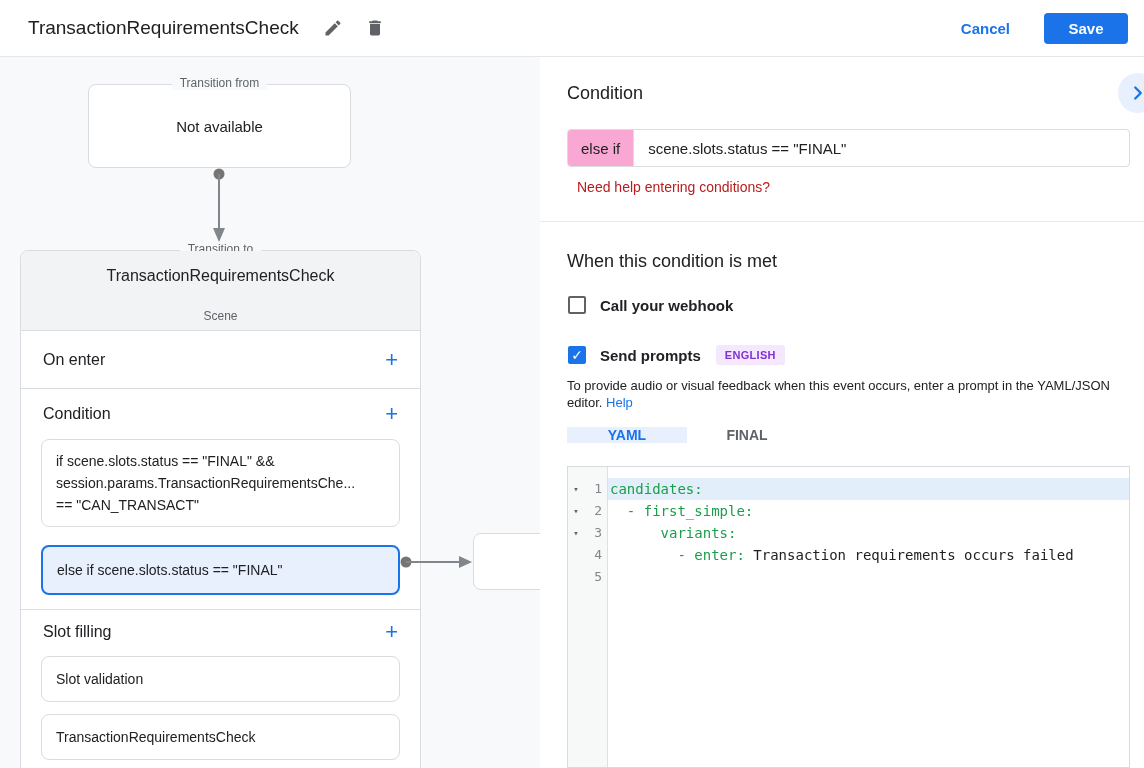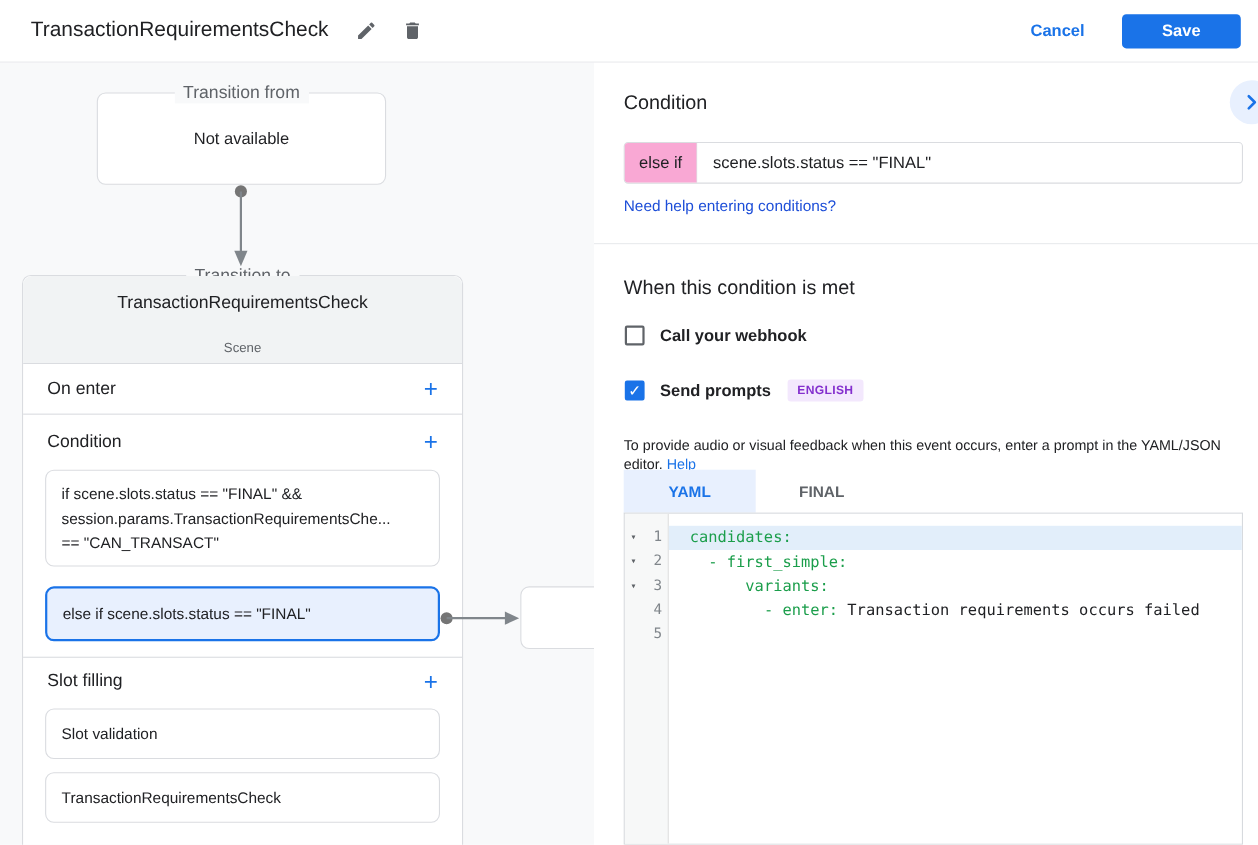--- a/index.html
+++ b/index.html
@@ -11,44 +11,44 @@
     border-bottom:1px solid #e4e6e9; display:flex; align-items:center; padding:0 16px 0 28px; }
   .topbar-title { font-size:19px; color:#202124; }
   .icon-btn { width:24px; height:24px; border:none; background:none; cursor:pointer;
     display:flex; align-items:center; justify-content:center; }
   .icon-btn svg { fill:#5f6368; }
   .edit-btn { margin-left:22px; }
   .del-btn { margin-left:18px; }
   .topbar-spacer { flex:1; }
   .cancel-btn { border:none; background:none; color:#1a73e8; font-size:15px; font-weight:bold;
     margin-right:34px; cursor:pointer; font-family:inherit; }
-  .save-btn { background:#1a73e8; color:#fff; border:none; border-radius:4px; width:108px; height:31px;
+  .save-btn { background:#1a73e8; color:#fff; border:none; border-radius:4px; width:84px; height:31px;
     font-size:15px; font-weight:bold; cursor:pointer; font-family:inherit; }
 
   
   .canvas { position:absolute; left:0; top:57px; width:540px; height:711px;
     background:#f8f9fa; overflow:hidden; }
   .node-box { position:absolute; background:#fff; border:1px solid #dadce0; border-radius:8px; }
   .legend { position:absolute; top:-9px; left:50%; transform:translateX(-50%);
-    background:#f8f9fa; padding:0 8px; font-size:16px; color:#5f6368; white-space:nowrap; }
+    background:#f8f9fa; padding:0 8px; font-size:12px; color:#5f6368; white-space:nowrap; }
   .tf-box { left:88px; top:27px; width:263px; height:84px; display:flex;
     align-items:center; justify-content:center; }
   .tf-content { font-size:15px; color:#202124; }
   .arrow-svg { position:absolute; }
 
   
   .scene-card { position:absolute; left:20px; top:193px; width:401px; height:600px;
     background:#fff; border:1px solid #dadce0; border-radius:8px 8px 0 0; }
   .scene-header { position:relative; height:80px; background:#f1f3f4; border-bottom:1px solid #dadce0;
     border-radius:8px 8px 0 0; display:flex; flex-direction:column; align-items:center;
     justify-content:center; padding-top:8px; }
   .scene-title { font-size:16px; color:#202124; }
   .scene-subtitle { font-size:12px; color:#5f6368; margin-top:24px; }
   .card-row { display:flex; align-items:center; justify-content:space-between;
-    height:46px; padding:0 22px; border-bottom:1px solid #dadce0; }
+    height:58px; padding:0 22px; border-bottom:1px solid #dadce0; }
   .row-label { font-size:16px; color:#202124; }
   .plus { color:#1a73e8; font-size:22px; font-weight:400; background:none; border:none;
     cursor:pointer; line-height:1; font-family:inherit; }
   .sect-head { display:flex; align-items:center; justify-content:space-between;
     height:50px; padding:0 22px; }
   .cond-box { margin:0 20px; border:1px solid #dadce0; border-radius:8px; background:#fff;
     padding:10px 14px; font-size:14px; color:#202124; line-height:22px; cursor:pointer; }
   .cond-box.selected { margin-top:18px; background:#e8f0fe; border:2px solid #1a73e8;
     height:50px; display:flex; align-items:center; }
   .sect-divider { border-bottom:1px solid #dadce0; margin-top:14px; }
@@ -62,56 +62,56 @@
   .panel-title { position:absolute; left:27px; top:26px; font-size:18px; color:#202124; }
   .collapse-btn { position:absolute; left:578px; top:16px; width:40px; height:40px; border:none;
     border-radius:50%; background:#e8f0fe; cursor:pointer; display:flex; align-items:center;
     justify-content:flex-start; padding-left:9px; }
   .cond-input { position:absolute; left:27px; top:72px; width:563px; height:38px;
     border:1px solid #dadce0; border-radius:4px; display:flex; align-items:stretch; background:#fff; }
   .cond-prefix { background:#f9a8d4; border-right:1px solid #dadce0; display:flex; align-items:center;
     padding:0 13px; font-size:15px; color:#202124; border-radius:3px 0 0 3px; }
   .cond-value { flex:1; border:none; outline:none; font-size:15px; color:#202124;
     padding:0 14px; font-family:inherit; background:transparent; }
-  .help-link { position:absolute; left:27px; top:122px; font-size:14px; color:#1d4ed8;
+  .help-link { position:absolute; left:37px; top:122px; font-size:14px; color:#b91c1c;
     text-decoration:none; cursor:pointer; }
   .panel-divider { position:absolute; left:0; top:164px; width:604px; border-bottom:1px solid #e8eaed; }
   .when-title { position:absolute; left:27px; top:194px; font-size:18px; color:#202124; }
   .check-row { position:absolute; left:28px; display:flex; align-items:center;justify-content:space-between; }
   .row-webhook { top:239px; }
   .row-prompts { top:288px; }
   .checkbox { width:18px; height:18px; border:2px solid #5f6368; border-radius:2px; background:#fff;
     cursor:pointer; flex:none; }
   .checkbox.checked { border-color:#1a73e8; background:#1a73e8; color:#fff; display:flex;
     align-items:center; justify-content:center; font-size:14px; font-weight:bold; }
   .check-label { margin-left:14px; font-size:15px; font-weight:bold; color:#202124; cursor:pointer; }
   .lang-badge { margin-left:15px; background:#f3e8fd; color:#8430ce; font-size:11px; font-weight:bold;
     padding:4px 9px; border-radius:3px; letter-spacing:.3px; }
-  .hint { position:absolute; left:27px; top:339px; width:576px; font-size:13px; color:#202124;
+  .hint { position:absolute; left:27px; top:320px; width:576px; font-size:13px; color:#202124;
     line-height:17px; }
   .hint a { color:#1a73e8; text-decoration:none; cursor:pointer; }
 
   .tabs { position:absolute; left:27px; top:370px; display:flex; }
-  .tab { width:120px; height:40px; display:flex; align-items:center; justify-content:center;
+  .tab { width:120px; height:16px; display:flex; align-items:center; justify-content:center;
     font-size:14px; font-weight:bold; color:#5f6368; cursor:pointer; }
   .tab.active { color:#1a73e8; background:#e8f0fe; }
 
   
   .editor { position:absolute; left:27px; top:409px; width:563px; height:302px;
     border:1px solid #d7dade; background:#fff; overflow:hidden;
     font-family:"DejaVu Sans Mono","Liberation Mono",monospace; font-size:14px; }
   .gutter-bg { position:absolute; left:0; top:0; bottom:0; width:40px; background:#f7f8f8;
     border-right:1px solid #e0e0e0; }
   .code-lines { position:relative; padding-top:11px; }
   .code-line { display:flex; height:22px; line-height:22px; }
   .fold-cell { width:16px; flex:none; text-align:center; font-size:9px; color:#5f6368;
     cursor:pointer; line-height:23px; }
   .num-cell { width:24px; flex:none; text-align:right; padding-right:6px; color:#80868b;
     font-size:13px; }
-  .code-cell { flex:1; white-space:pre; padding-left:19px; color:#202124; }
+  .code-cell { flex:1; white-space:pre; padding-left:2px; color:#202124; }
   .code-cell.hl { background:#e2eefa; }
   .yaml-key { color:#1b9e4b; }
 </style>
 </head>
 <body>
 
 <div class="topbar">
   <span class="topbar-title">TransactionRequirementsCheck</span>
   <button class="icon-btn edit-btn">
     <span style="display:flex">

